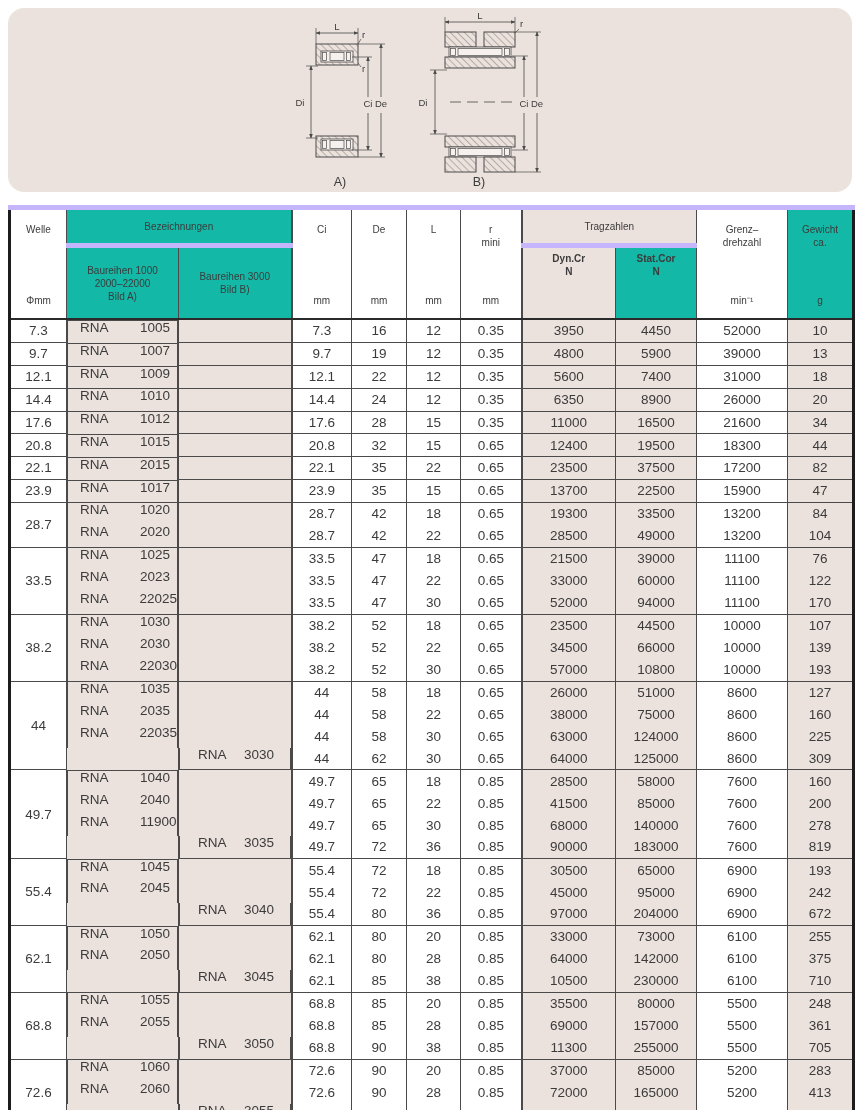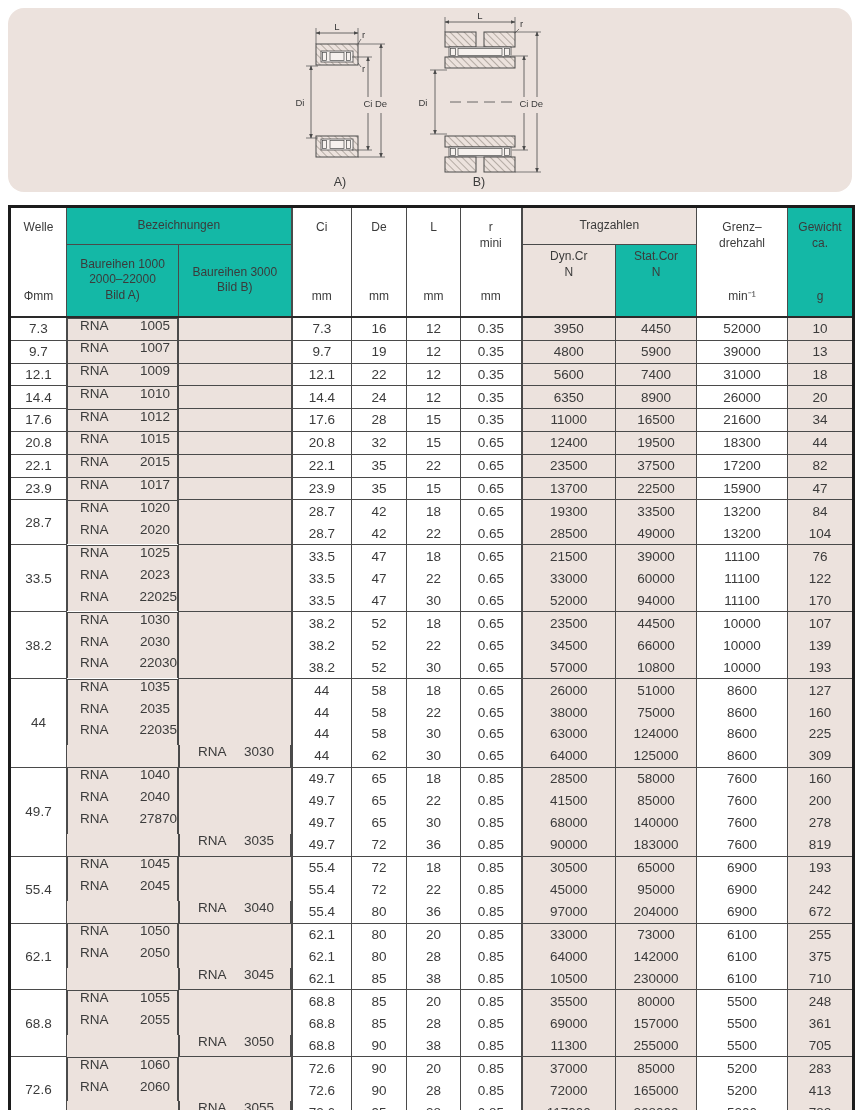--- a/index.html
+++ b/index.html
@@ -15,37 +15,37 @@
   .dimtext{font-size:9.5px;}
   .captext{font-size:12.5px;}
 
   
   .table-wrap{position:absolute;left:8px;top:205px;}
   table{border-collapse:collapse;table-layout:fixed;width:844px;
         border:3px solid #1c1c1c;}
   th,td{border-left:1px solid #4a4a4a;border-right:1px solid #4a4a4a;
         padding:0;font-weight:normal;text-align:center;vertical-align:middle;
         overflow:hidden;}
-  thead th{border-top:1px solid #c4b5fd;border-bottom:1px solid #4a4a4a;
-           font-size:12px;line-height:1.3;}
+  thead th{border-top:5px solid #c4b5fd;border-bottom:1px solid #4a4a4a;
+           font-size:10px;line-height:1.3;}
   thead tr.h1{height:38px;}
   thead tr.h2{height:72px;}
   thead tr:last-child th, thead th[rowspan]{border-bottom:2px solid #2a2a2a;}
   tbody td{font-size:13.5px;height:21.8px;line-height:1;
            border-top:none;border-bottom:none;}
   tr.gs > td{border-top:1px solid #4a4a4a;}
   .hshade{background:#14b8a6;}
   .c-beza,.c-bezb,.c-dyn,.c-stat,.c-gew{background:#ece2dd;}
   .c-ci{border-left-width:2px;}
   .c-dyn{border-left-width:2px;}
   .ml{white-space:pre-line;}
   .vstack{display:flex;flex-direction:column;justify-content:space-between;
           align-items:center;height:84px;padding:11px 0 10px;}
   .vstack2{display:flex;flex-direction:column;justify-content:space-between;
-           align-items:center;height:60px;padding:4px 0 6px;}
+           align-items:center;height:60px;padding:4px 0 6px;font-weight:bold;}
   .desa,.desb{display:flex;align-items:flex-start;text-align:left;}
   .desa{padding-left:12px;}
   .desa .ser{width:60px;}
   .desb{padding-left:18px;}
   .desb .ser{width:46px;}
 </style>
 </head>
 <body>
 
 <div class="page">
@@ -578,21 +578,21 @@
             <td class="c-l">22</td>
             <td class="c-r">0.85</td>
             <td class="c-dyn">41500</td>
             <td class="c-stat">85000</td>
             <td class="c-grenz">7600</td>
             <td class="c-gew">200</td>
           </tr>
           <tr>
             <td class="c-beza desa">
               <span class="ser">RNA</span>
-              <span class="num">27870</span>
+              <span class="num">11900</span>
             </td>
             <td class="c-bezb"></td>
             <td class="c-ci">49.7</td>
             <td class="c-de">65</td>
             <td class="c-l">30</td>
             <td class="c-r">0.85</td>
             <td class="c-dyn">68000</td>
             <td class="c-stat">140000</td>
             <td class="c-grenz">7600</td>
             <td class="c-gew">278</td>

